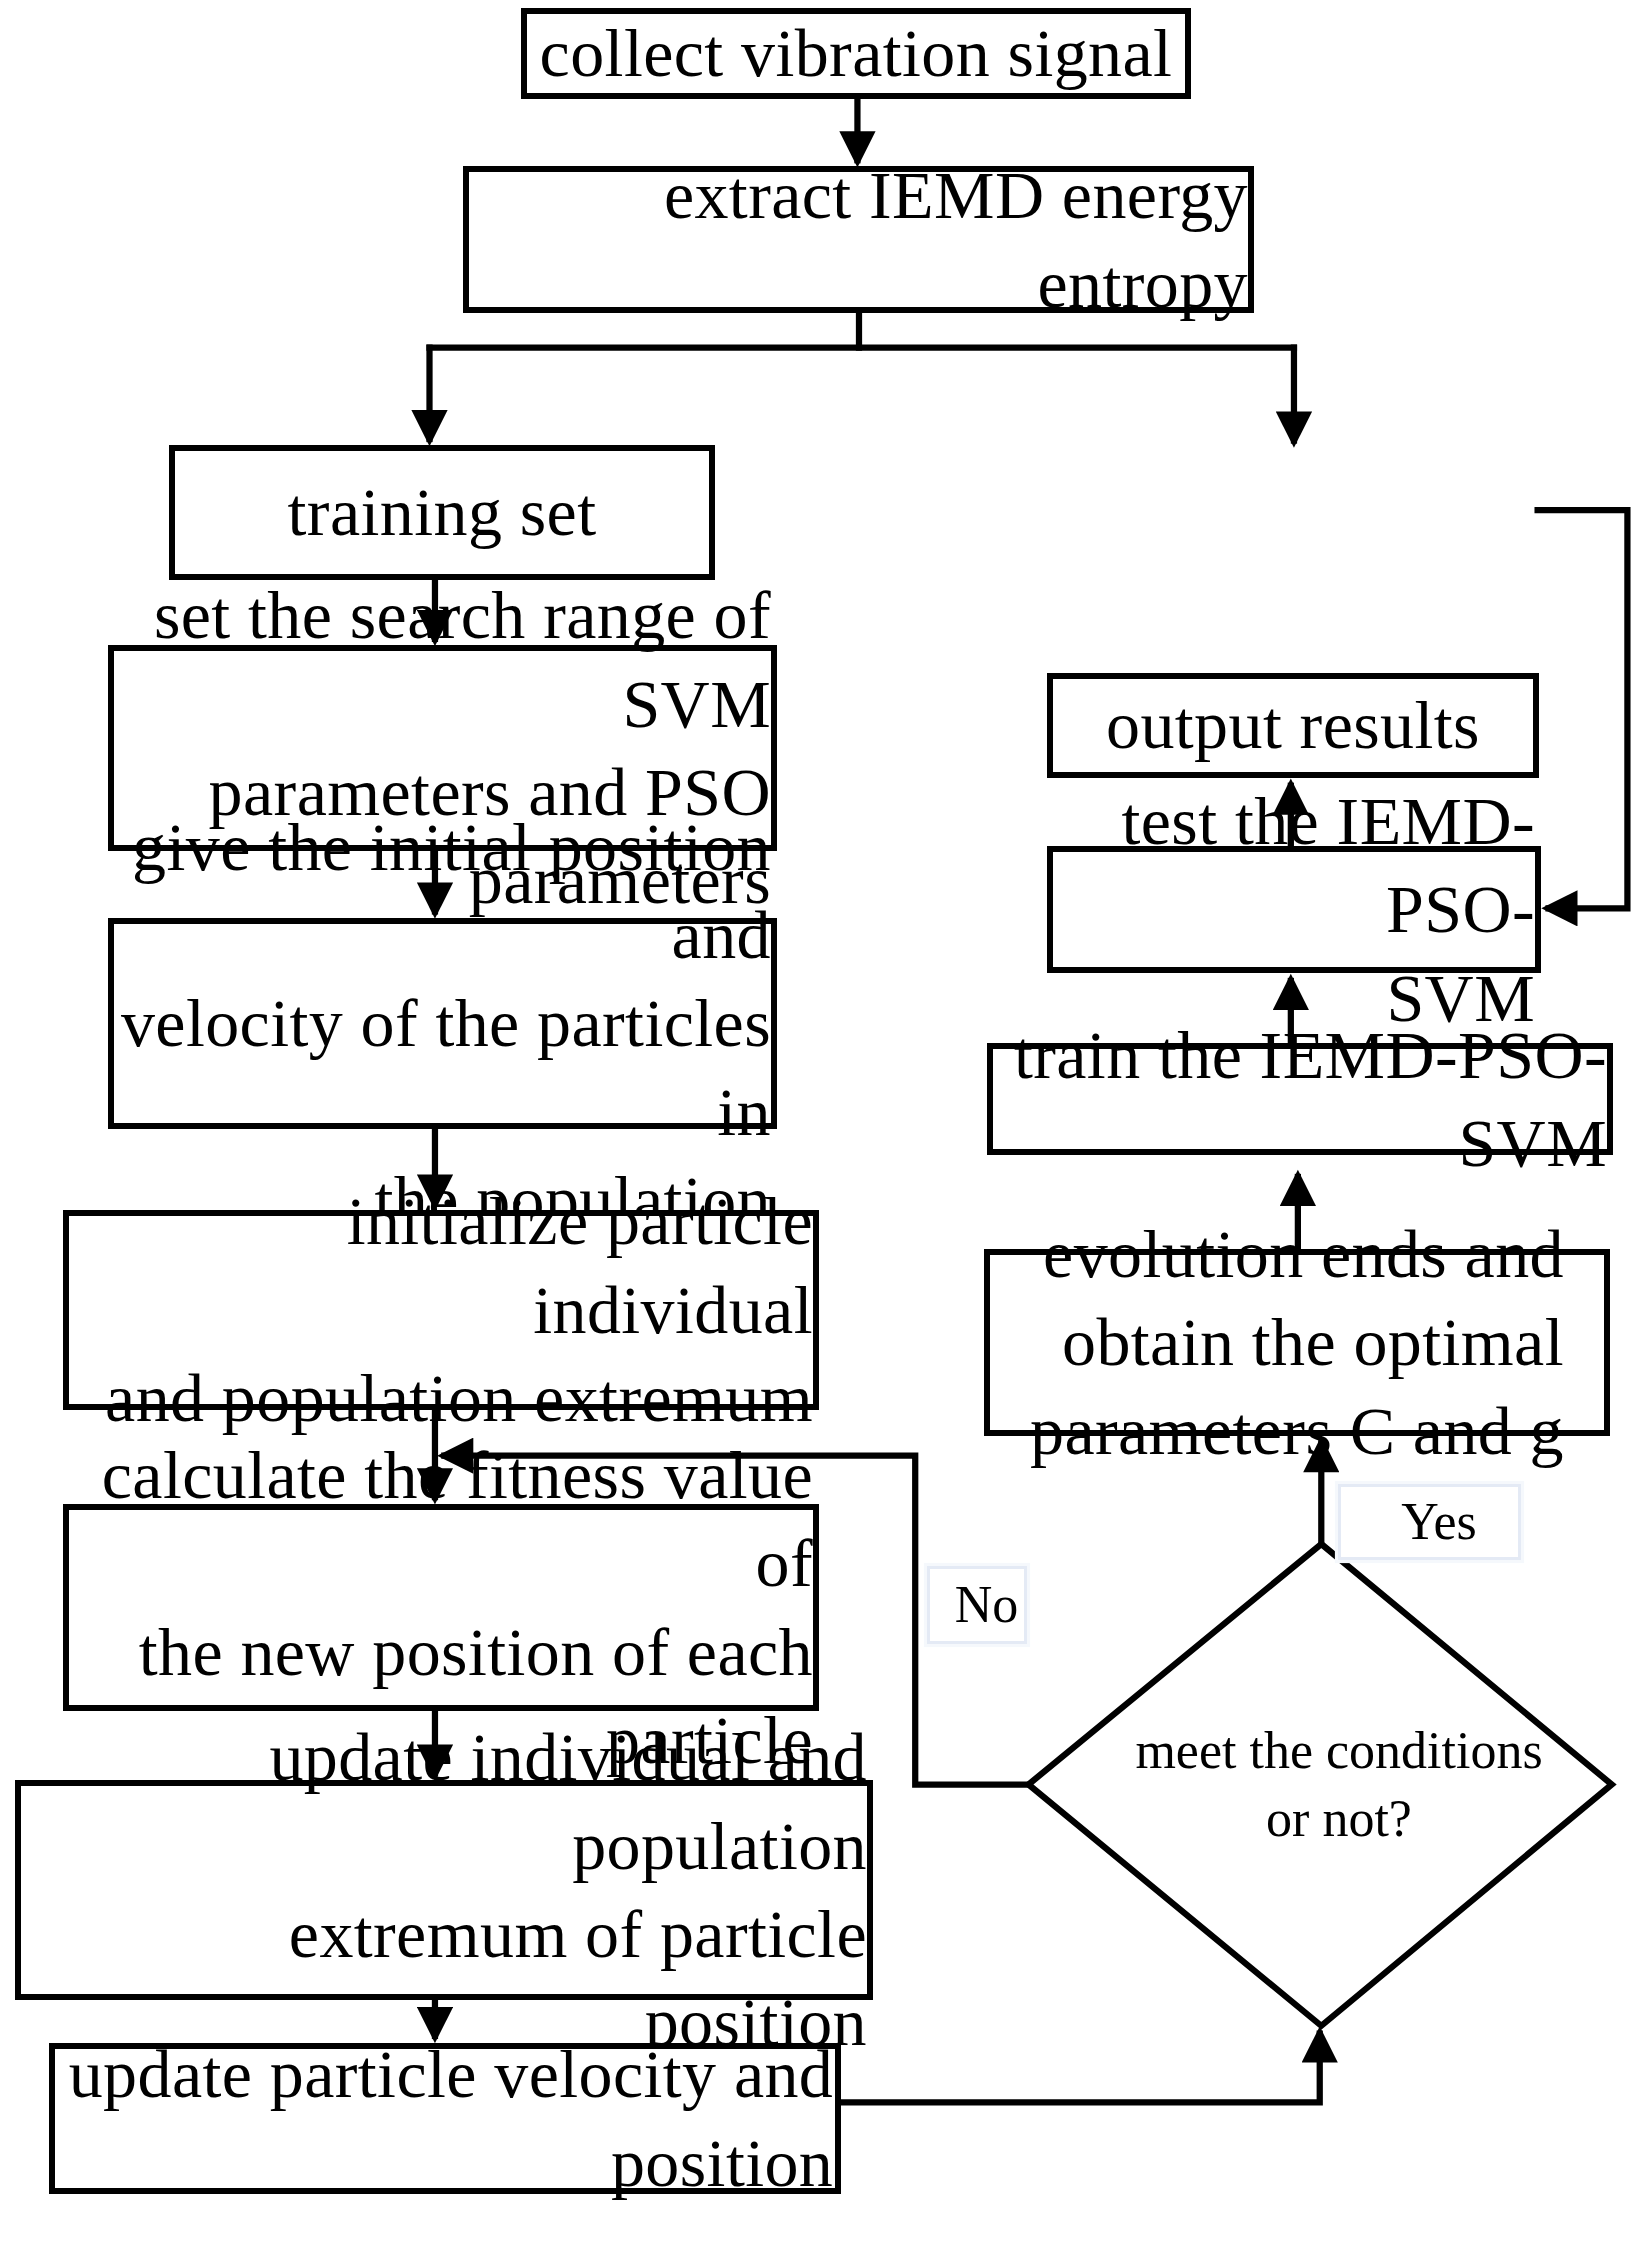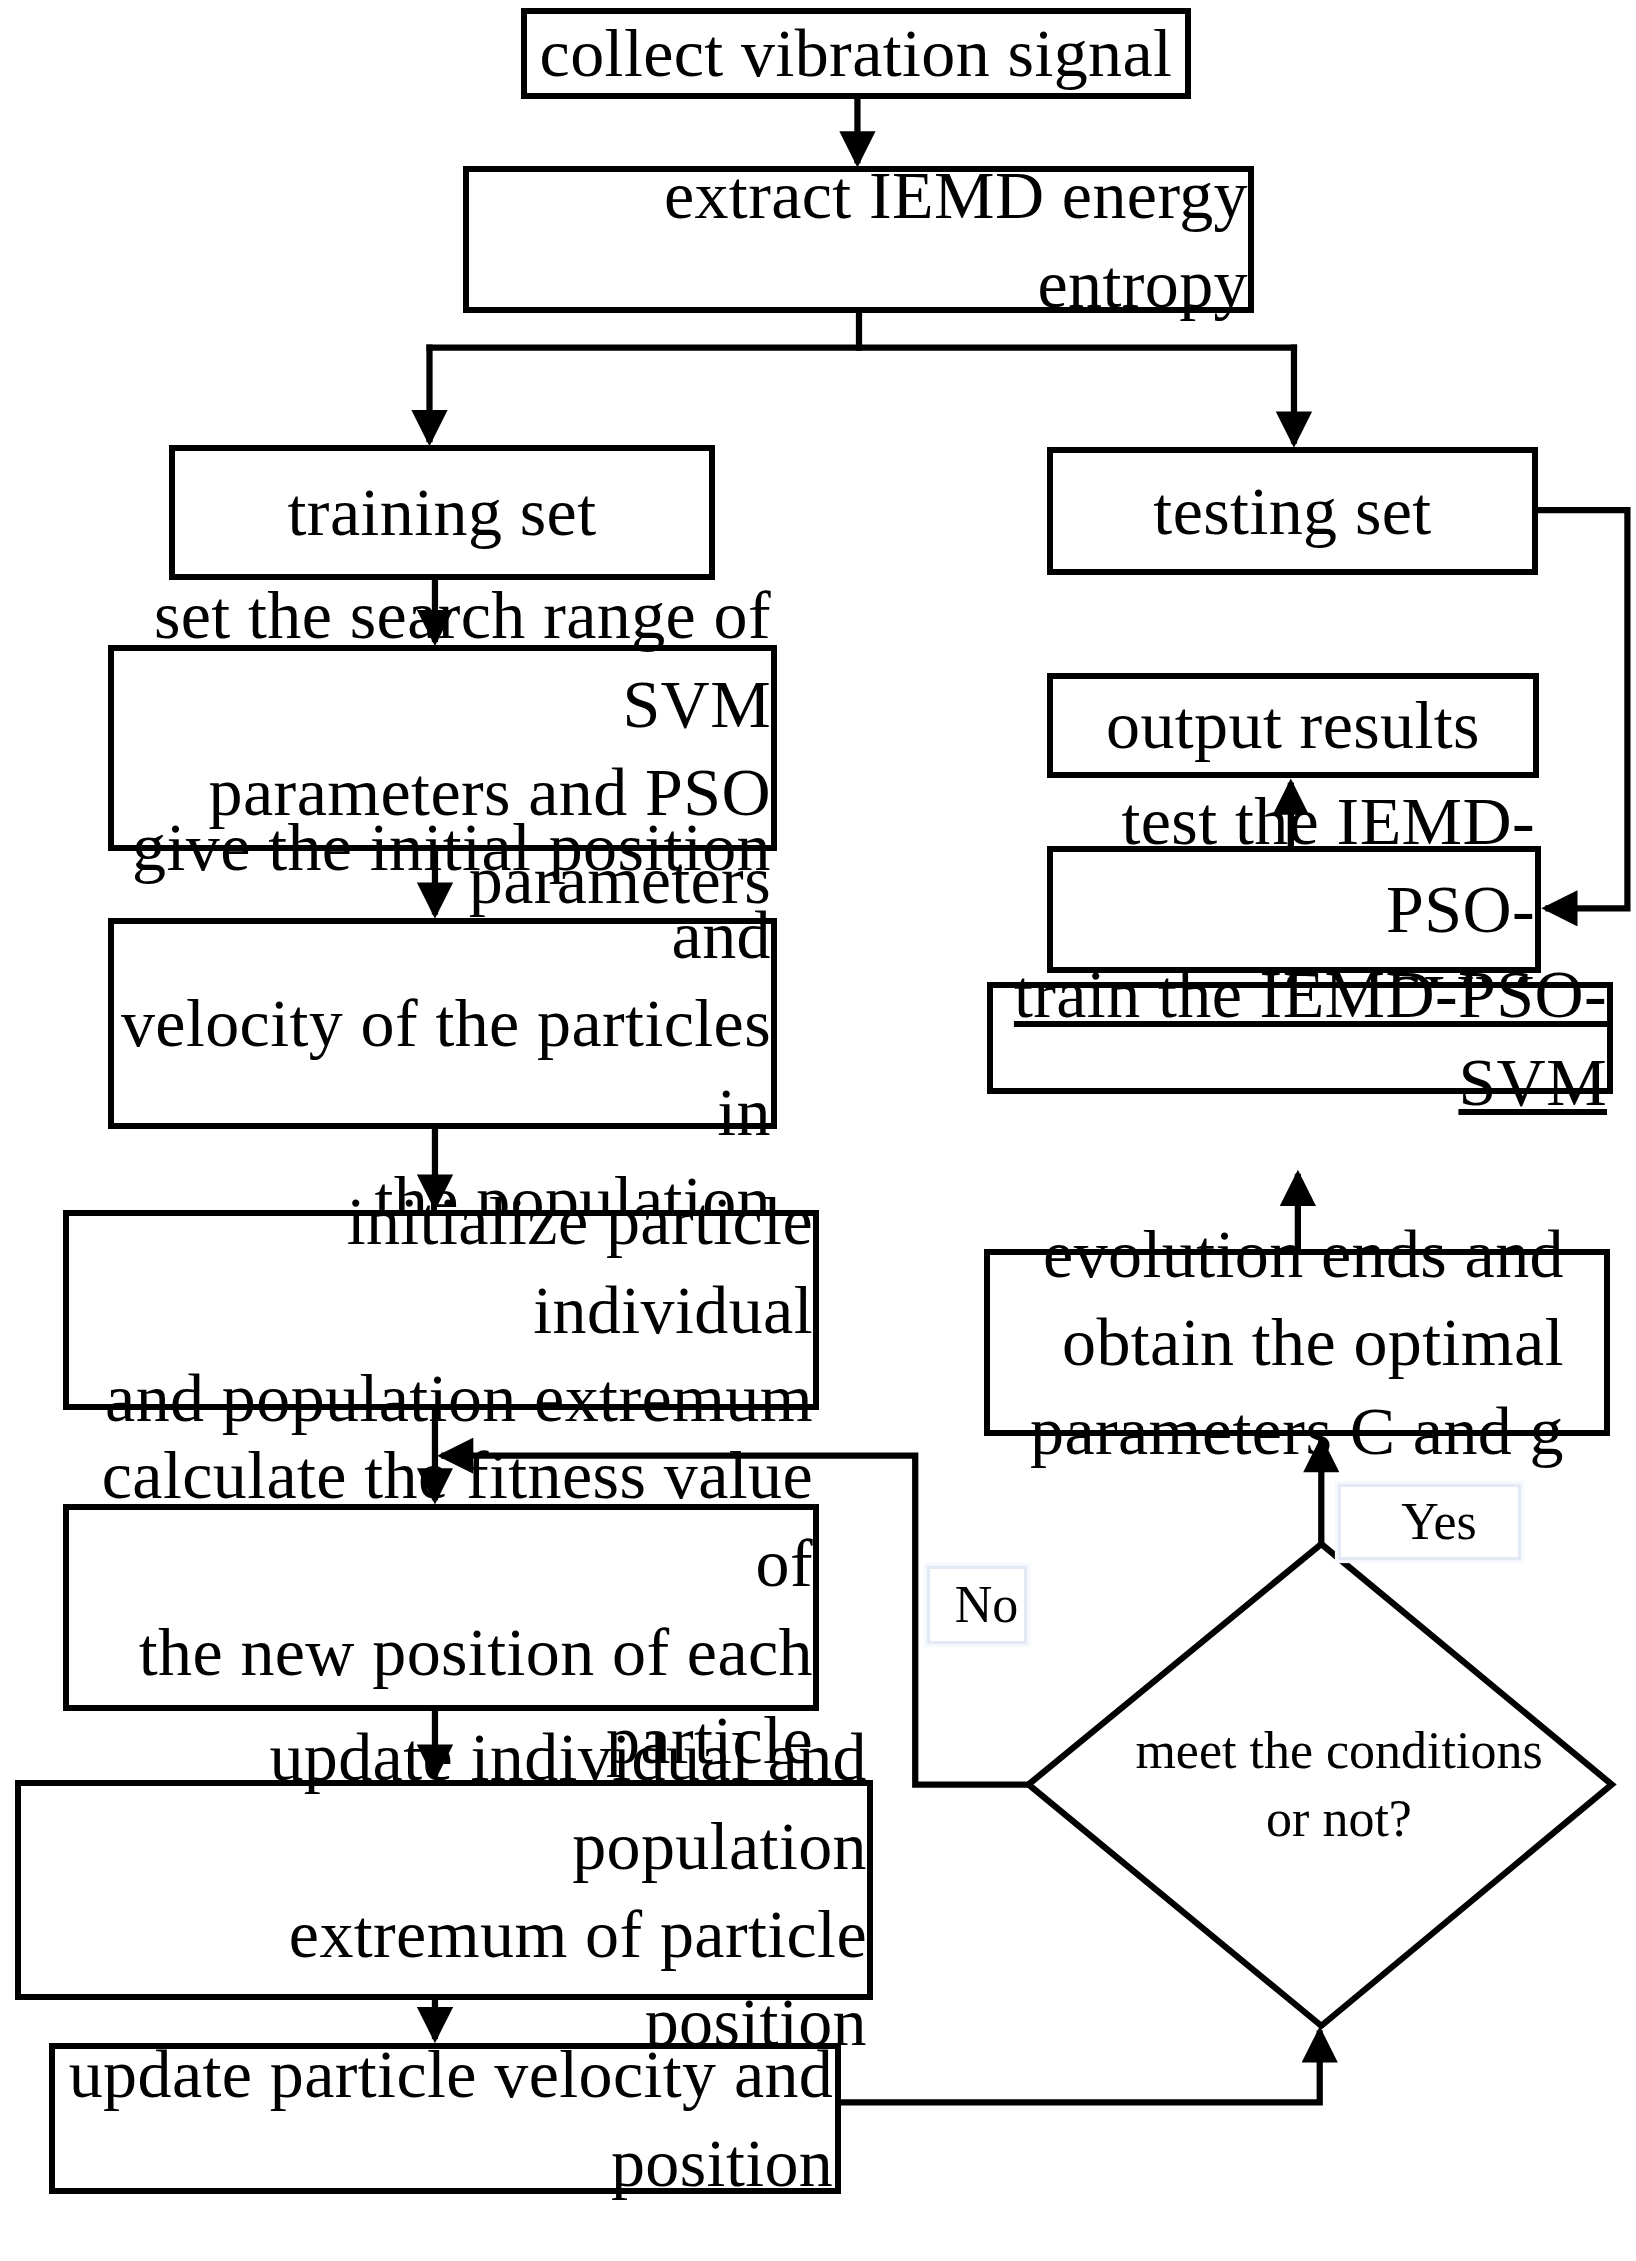--- a/index.html
+++ b/index.html
@@ -109,21 +109,20 @@
 
     <polygon class="diamond-shape" points="1692,1977 2064,2285 1692,2594 1317,2285"></polygon>
   </svg>
 
   <div class="node" style="left:521px;top:7.8px;width:670px;height:91px;">collect vibration signal</div>
 
   <div class="node" style="left:463px;top:166px;width:791px;height:147px;">extract IEMD energy entropy</div>
 
   <div class="node" style="left:169px;top:445px;width:546px;height:135px;">training set</div>
 
-  <div class="node" style="left:1047px;top:447px;width:491px;height:128px;">testing set</div>
 
   <div class="node" style="left:108px;top:645px;width:669px;height:206px;">set the search range of SVM
 parameters and PSO
 parameters</div>
 
   <div class="node" style="left:108px;top:918px;width:669px;height:211px;">give the initial position and
 velocity of the particles in
 the population</div>
 
   <div class="node" style="left:63px;top:1210px;width:756px;height:200px;">initialize particle individual
@@ -137,21 +136,21 @@
 extremum of particle position</div>
 
   <div class="node" style="left:49px;top:2043px;width:792px;height:151px;padding-left:12px;">update particle velocity and
 position</div>
 
   <div class="node" style="left:1047px;top:673px;width:492px;height:105px;">output results</div>
 
   <div class="node" style="left:1047px;top:846px;width:494px;height:127px;">test the IEMD-PSO-
 SVM</div>
 
-  <div class="node" style="left:987px;top:982px;width:626px;height:112px;text-decoration:underline;">train the IEMD-PSO-SVM</div>
+  <div class="node" style="left:987px;top:1043px;width:626px;height:112px;">train the IEMD-PSO-SVM</div>
 
   <div class="node" style="left:984px;top:1249px;width:626px;height:187px;">evolution ends and
 obtain the optimal
 parameters C and g</div>
 
   <div class="floating" style="left:1062px;top:1691px;width:516px;height:187px;">meet the conditions
 or not?</div>
 
   <div class="floating edge-label" style="left:1338px;top:1484px;width:183px;height:76px;box-sizing:border-box;">Yes</div>
 

